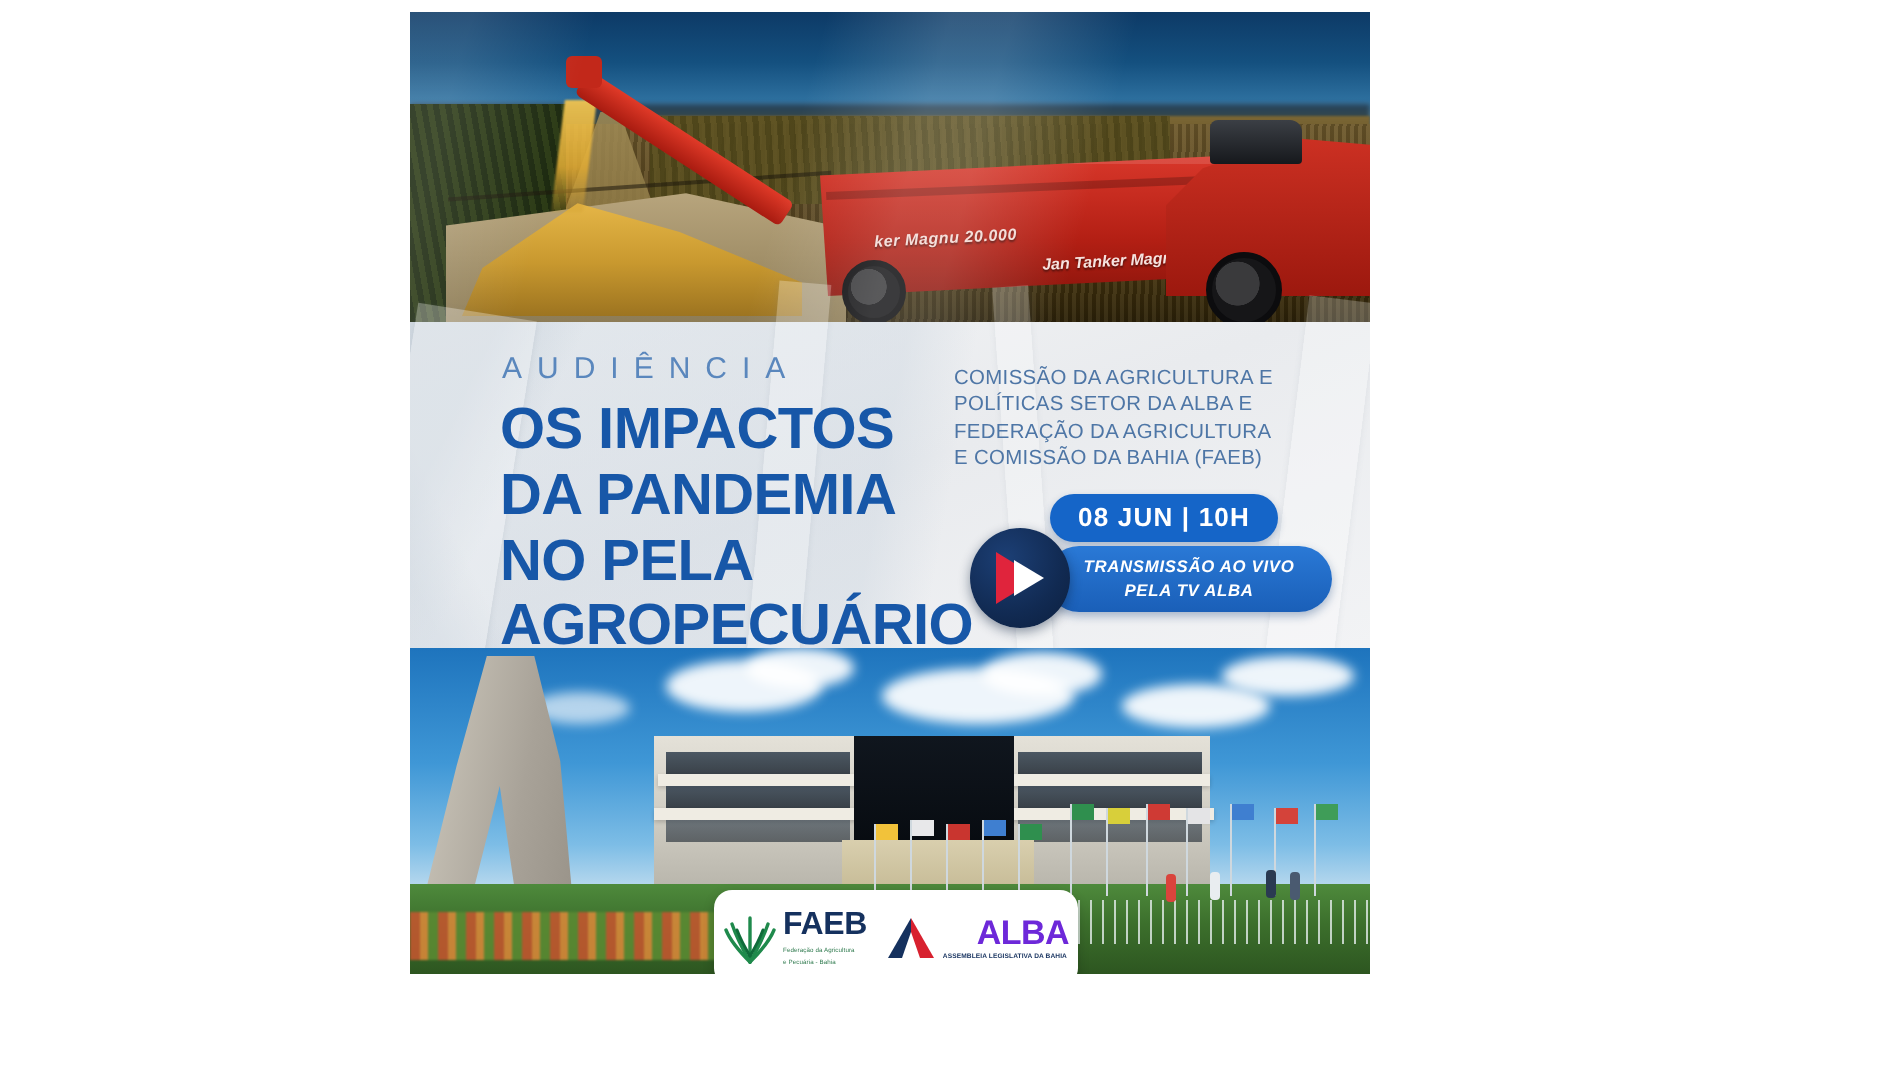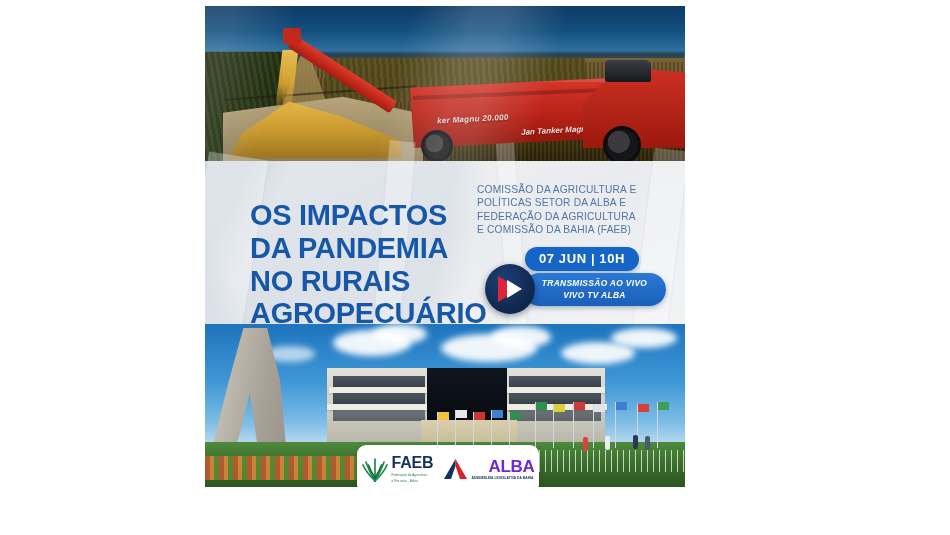--- a/index.html
+++ b/index.html
@@ -332,41 +332,42 @@
     <div class="photo-haze"></div>
   </div>
 
   <div class="band">
 
     <div class="crease" style="left:-10px;top:-6px;width:60px;height:176px;transform:rotate(9deg);opacity:.5;"></div>
     <div class="crease" style="left:176px;top:-20px;width:26px;height:200px;transform:rotate(5deg);opacity:.45;"></div>
     <div class="crease" style="left:298px;top:-18px;width:18px;height:200px;transform:rotate(-4deg);opacity:.4;"></div>
     <div class="crease" style="left:438px;top:-12px;width:34px;height:190px;transform:rotate(7deg);opacity:.4;"></div>
 
+    <div class="eyebrow">AUDIÊNCIA</div>
 
     <div class="headline">
       <div>OS IMPACTOS</div>
       <div>DA PANDEMIA</div>
-      <div>NO RURAIS</div>
+      <div>NO PELA</div>
       <div>AGROPECUÁRIO</div>
     </div>
 
     <div class="org">
       <div>COMISSÃO DA AGRICULTURA E</div>
       <div>POLÍTICAS SETOR DA ALBA E</div>
       <div>FEDERAÇÃO DA AGRICULTURA</div>
       <div>E COMISSÃO DA BAHIA (FAEB)</div>
     </div>
 
-    <div class="date-pill">07 JUN | 10H</div>
+    <div class="date-pill">08 JUN | 10H</div>
 
     <div class="live-pill">
       <div class="live-text">
         <div>TRANSMISSÃO AO VIVO</div>
-        <div>VIVO TV ALBA</div>
+        <div>PELA TV ALBA</div>
       </div>
     </div>
 
     <div class="play-wrap">
       <div class="play-red"></div>
       <div class="play-white"></div>
     </div>
   </div>
 
   <div class="photo-bot">

